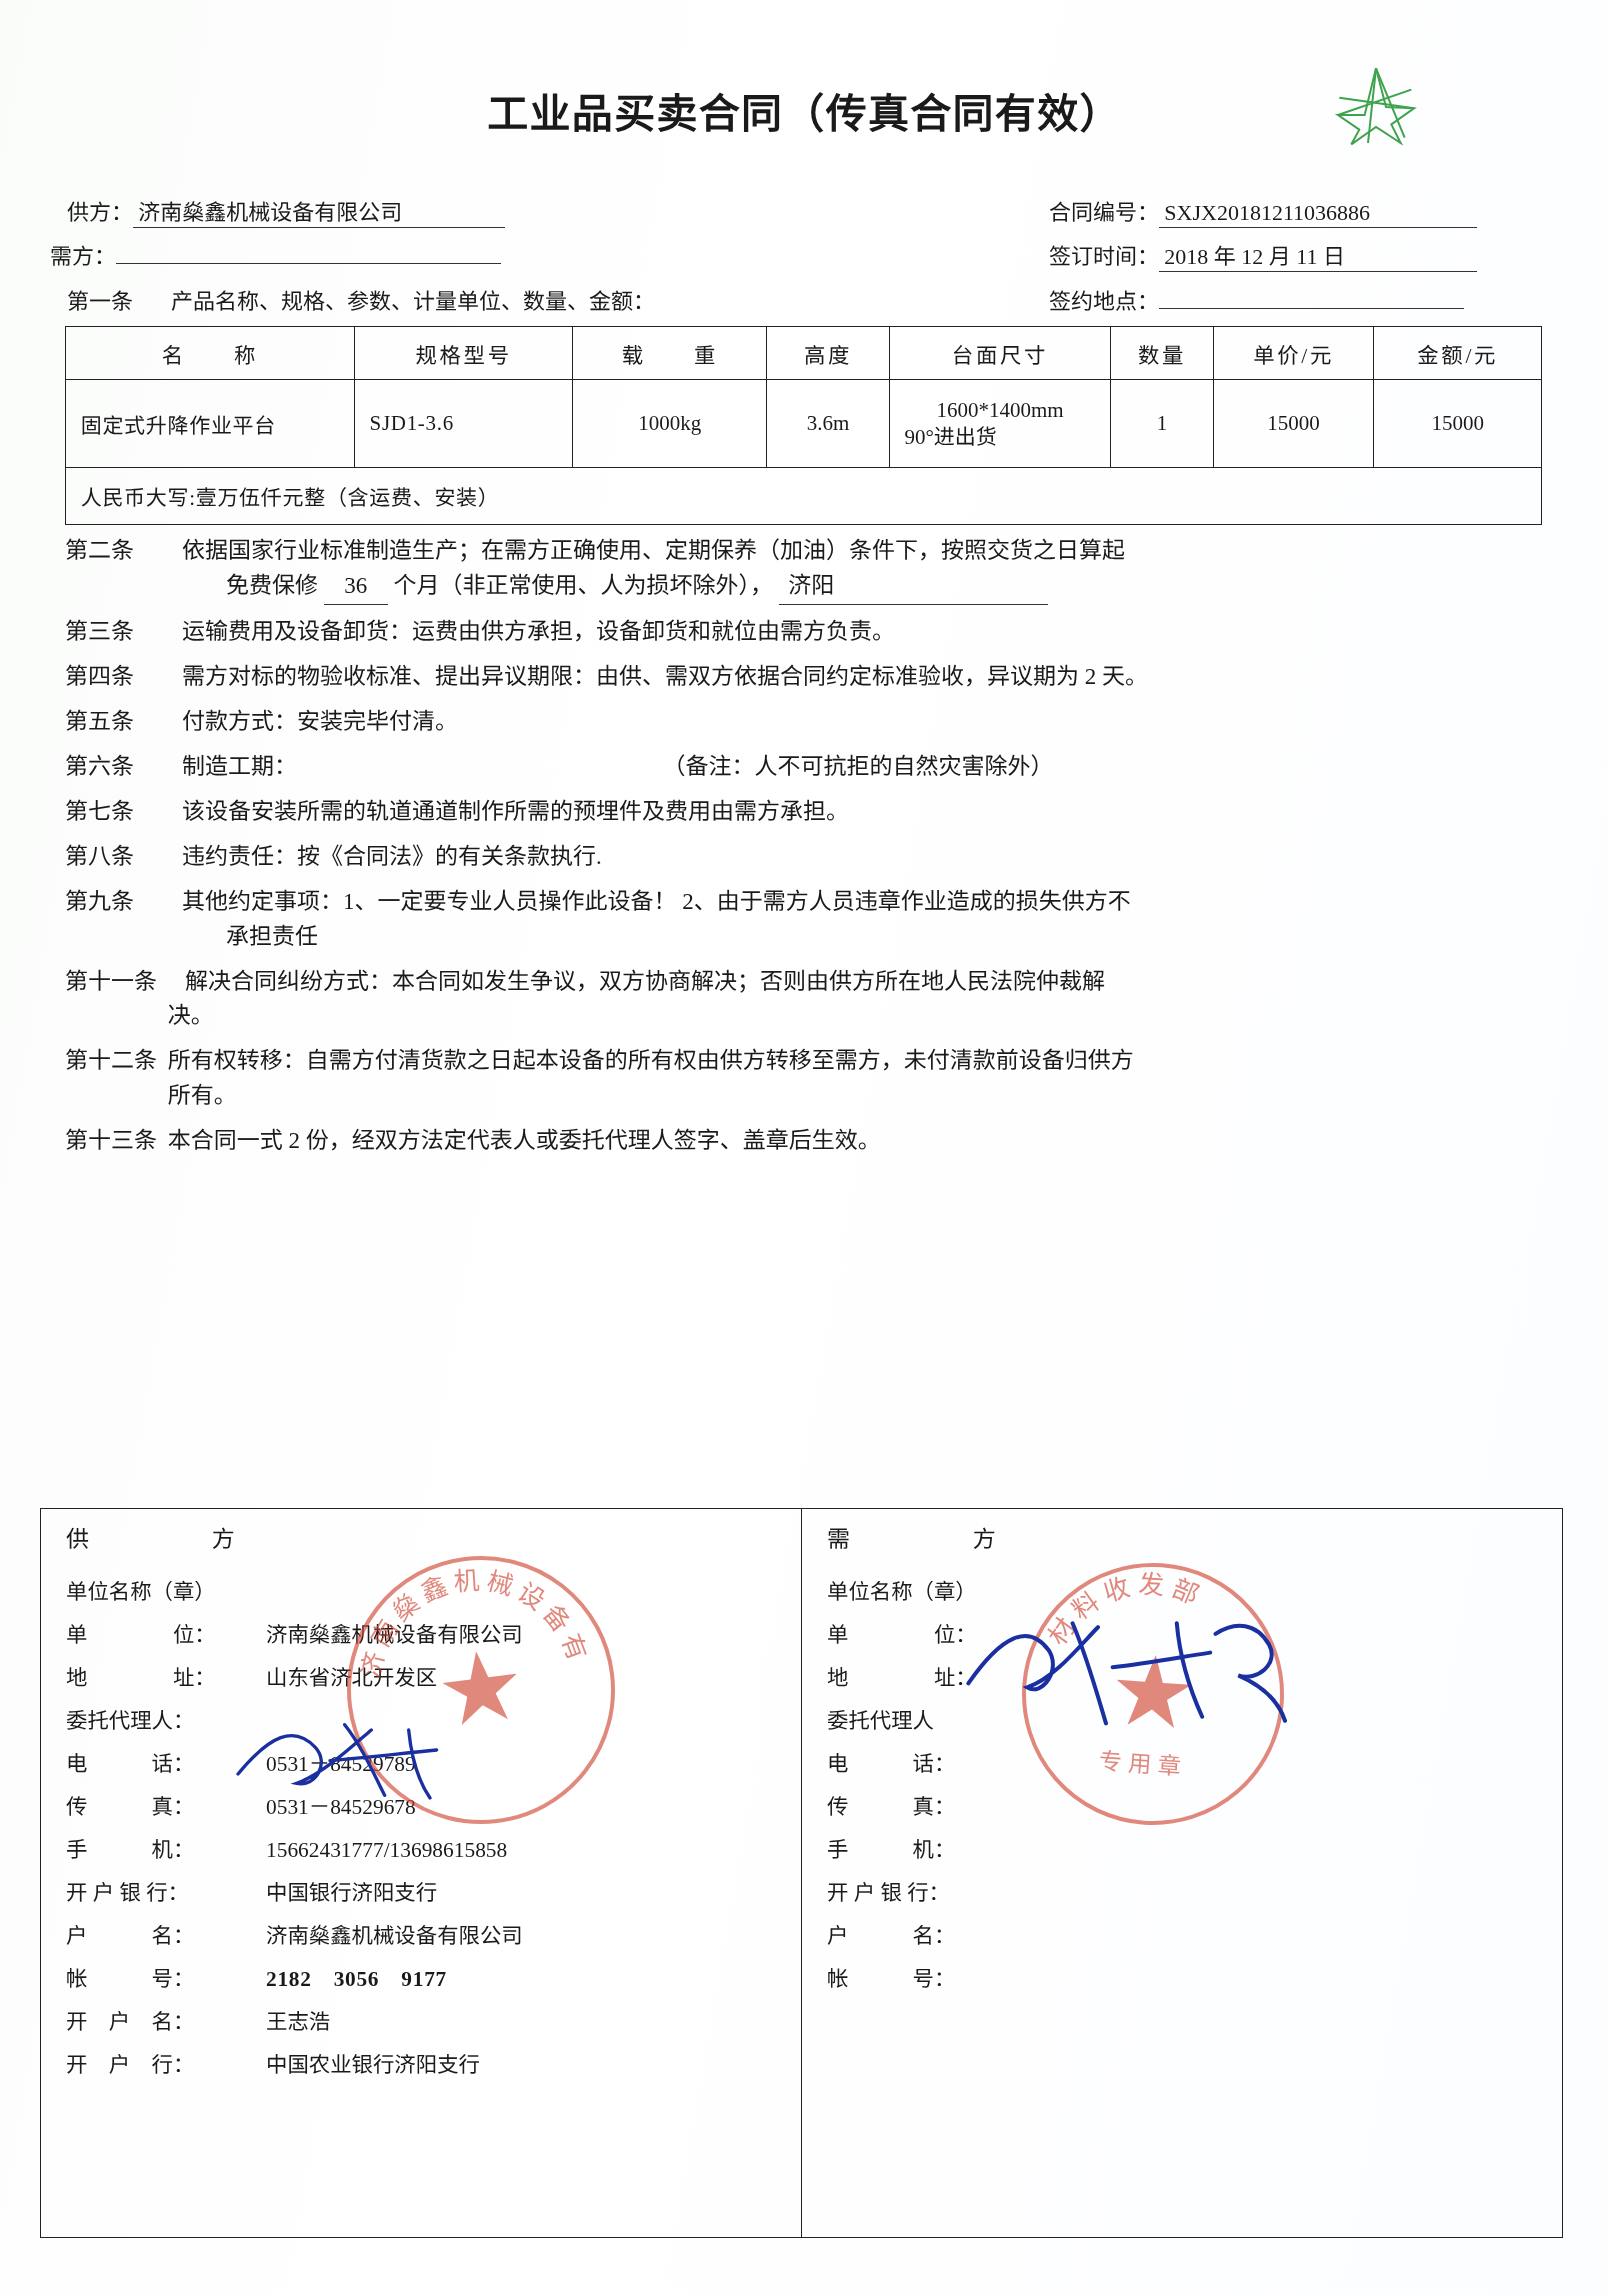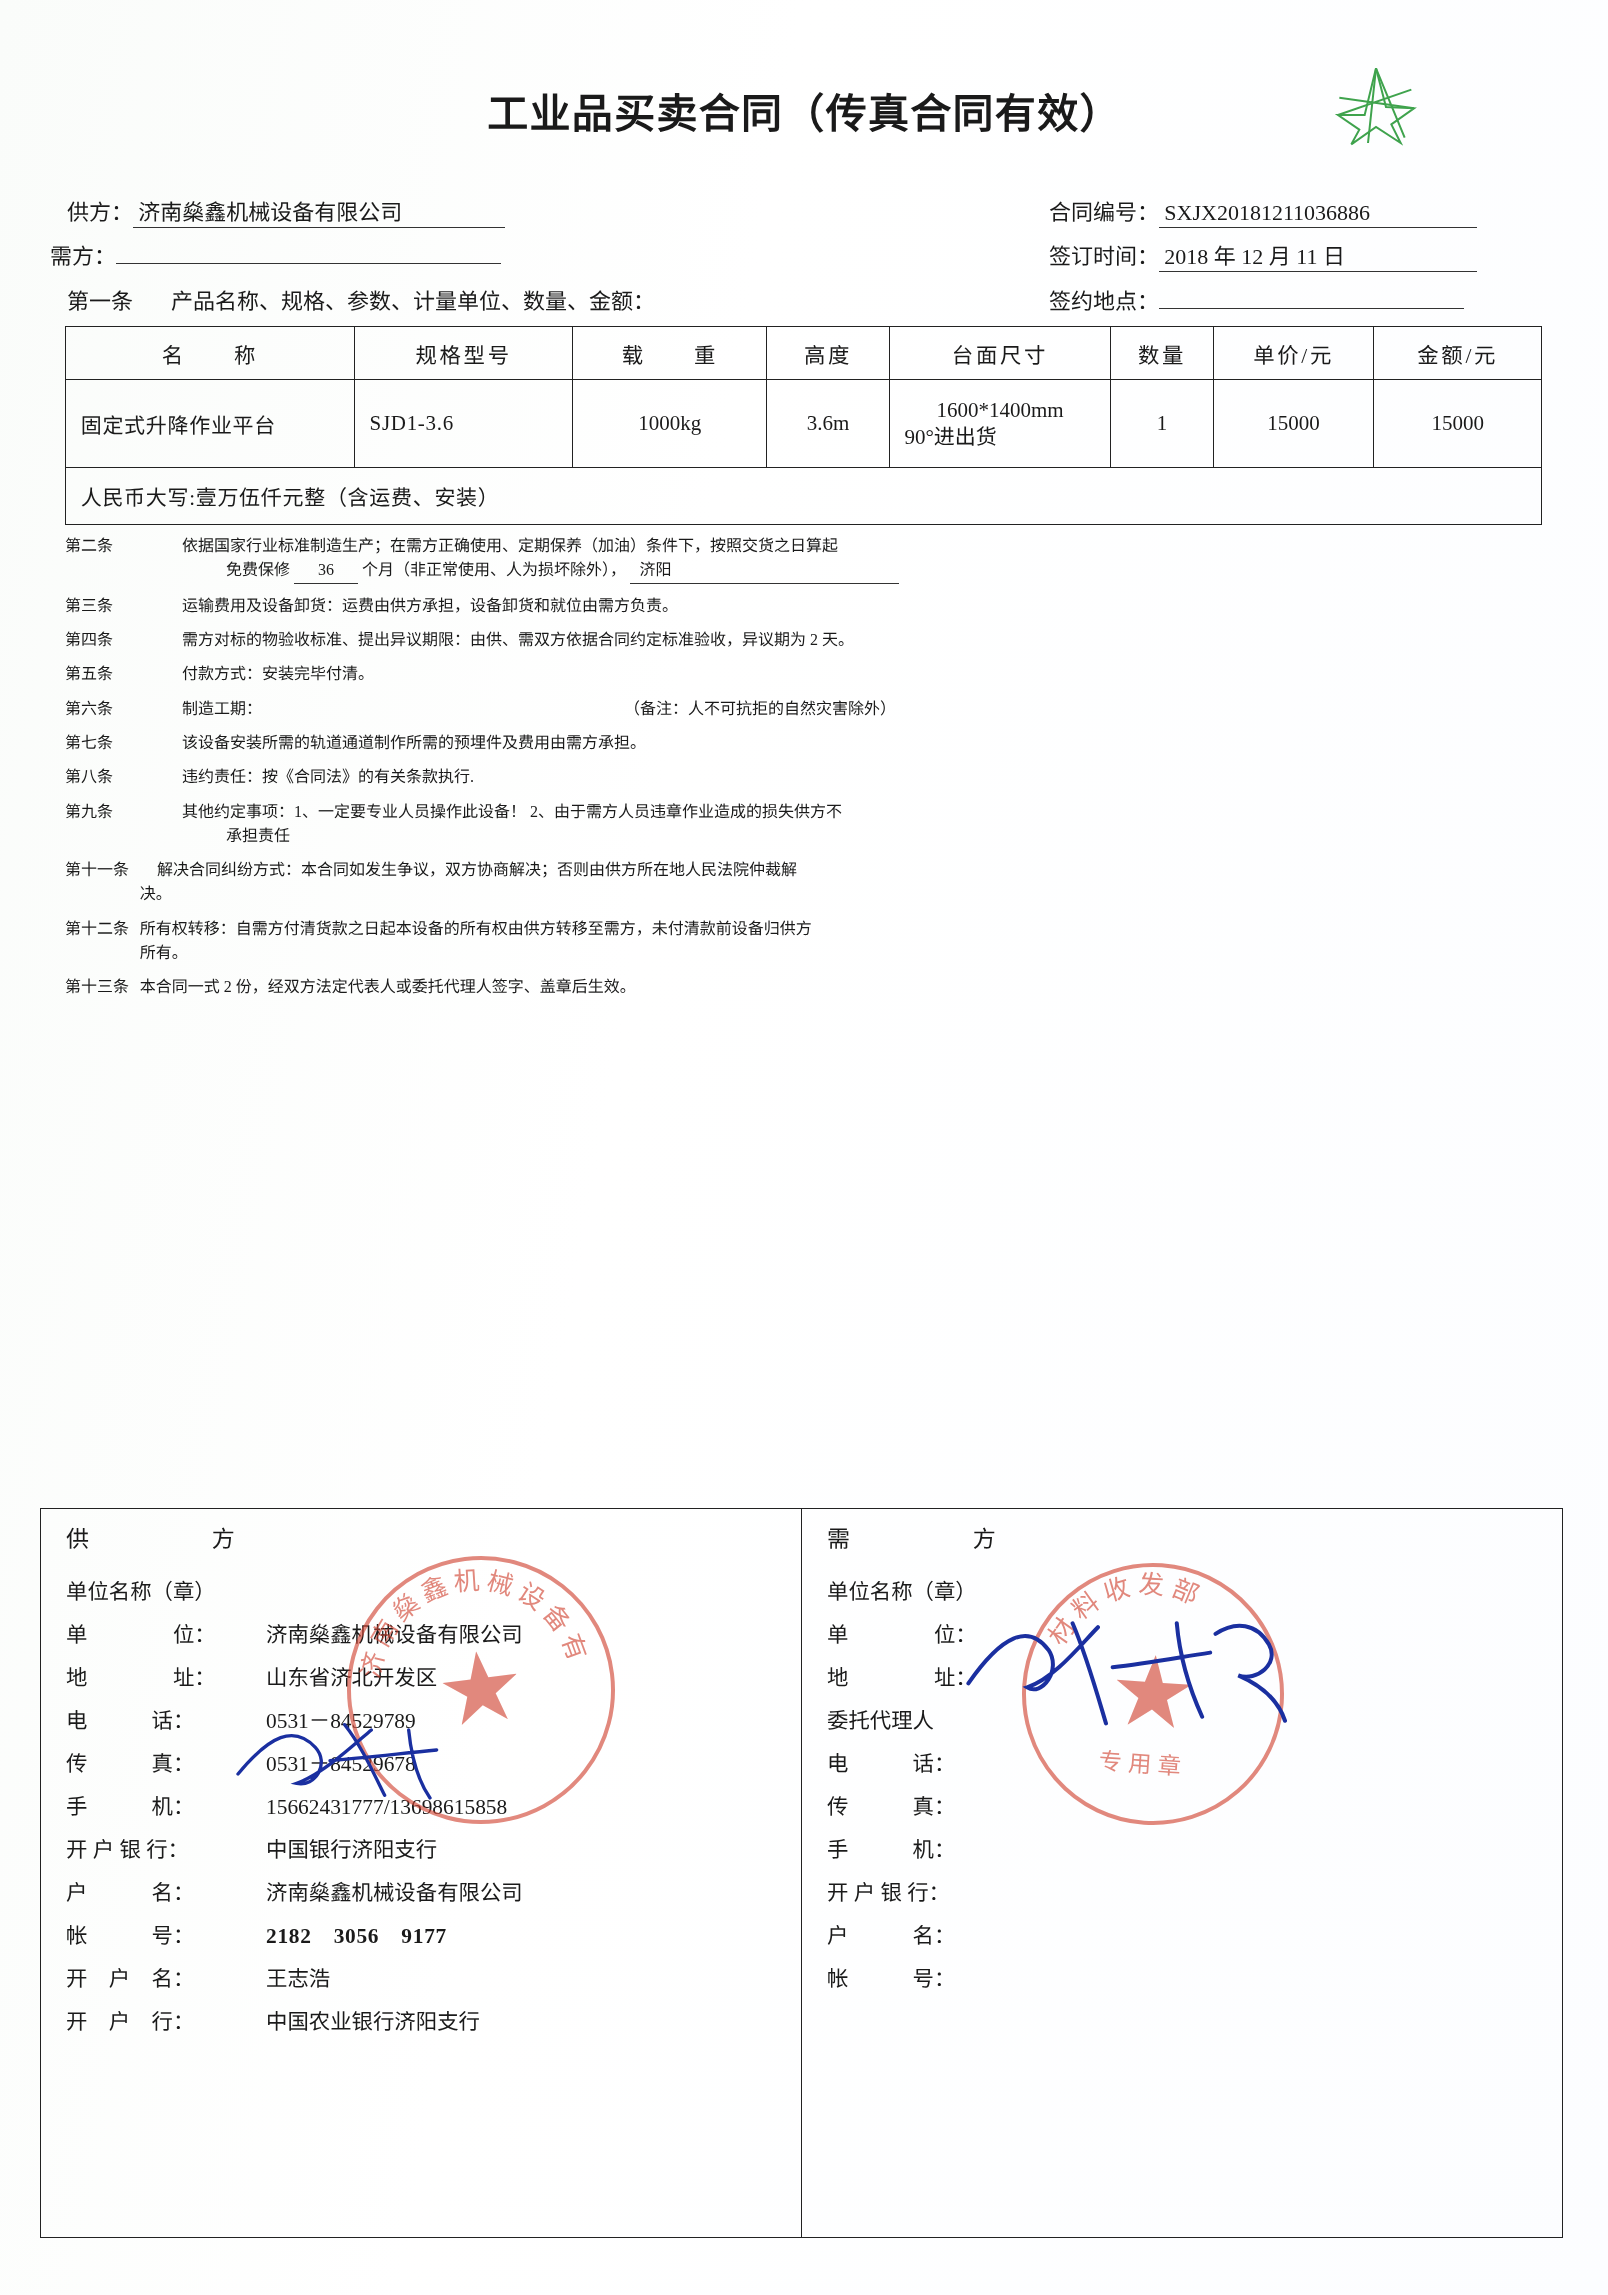--- a/index.html
+++ b/index.html
@@ -88,21 +88,21 @@
   table.product tr.body td { height: 79px; }
   table.product td.left { text-align: left; padding-left: 14.7px; letter-spacing: 0.7px;}
   .cell-two-line { line-height: 1.25; }
 
   
   .clauses {
     position: absolute;
     left: 65px;
     top: 534px;
     width: 1489px;
-    font-size: 16px;
+    font-size: 23px;
     line-height: 1.52;
   }
   .clause {
     display: flex;
     margin-bottom: 10px;
   }
   .clause .no {
     flex: 0 0 117px;
     white-space: nowrap;
   }
@@ -345,20 +345,24 @@
         </div>
         <div class="sig-row">
           <div class="k">单　　　　位：</div>
           <div class="v">济南燊鑫机械设备有限公司</div>
         </div>
         <div class="sig-row">
           <div class="k">地　　　　址：</div>
           <div class="v">山东省济北开发区</div>
         </div>
         <div class="sig-row">
+          <div class="k">委托代理人：</div>
+          <div class="v"></div>
+        </div>
+        <div class="sig-row">
           <div class="k">电　　　话：</div>
           <div class="v">0531－84529789</div>
         </div>
         <div class="sig-row">
           <div class="k">传　　　真：</div>
           <div class="v">0531－84529678</div>
         </div>
         <div class="sig-row">
           <div class="k">手　　　机：</div>
           <div class="v">15662431777/13698615858</div>

